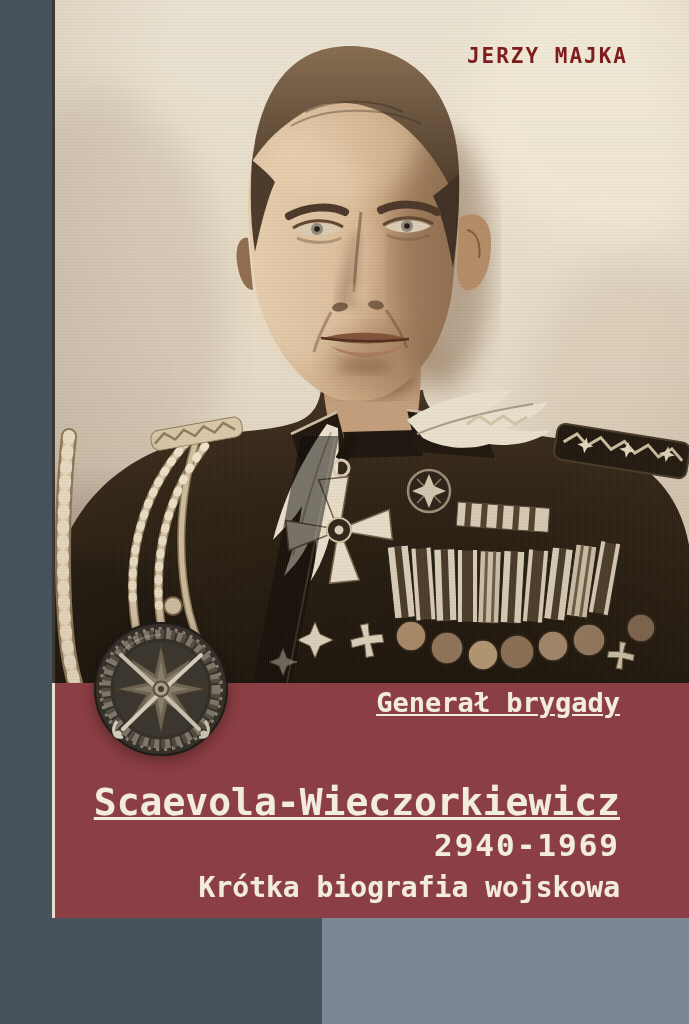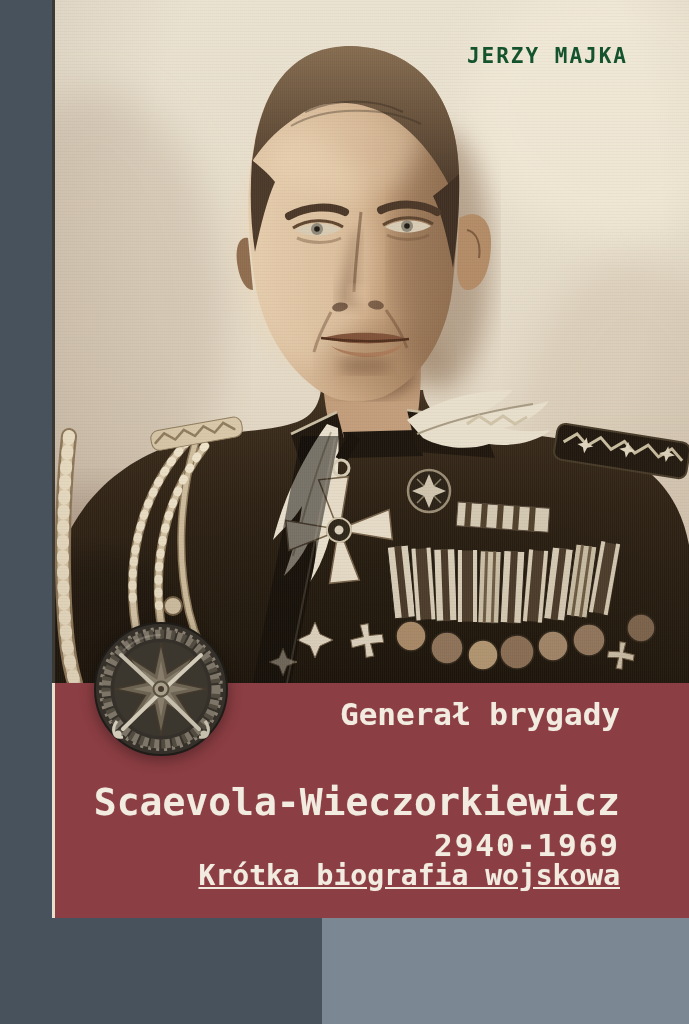--- a/index.html
+++ b/index.html
@@ -15,31 +15,31 @@
   .photo svg{display:block;}
   .photo-grain{
     position:absolute;left:0;top:0;width:634px;height:683px;pointer-events:none;
     background-image:
       radial-gradient(ellipse at 55% 30%, rgba(0,0,0,0) 52%, rgba(96,70,50,.16) 100%),
       repeating-linear-gradient(0deg, rgba(60,40,25,.03) 0 1px, rgba(255,255,255,0) 1px 3px),
       repeating-linear-gradient(90deg, rgba(255,252,240,.03) 0 1px, rgba(255,255,255,0) 1px 2px);
   }
   .author{
     position:absolute;top:44px;right:61px;
-    font-size:21px;font-weight:bold;letter-spacing:2px;color:#14532d;white-space:nowrap;
+    font-size:21px;font-weight:bold;letter-spacing:2px;color:#7f1d1d;white-space:nowrap;
   }
   
   .band{position:absolute;left:55px;top:683px;width:634px;height:235px;background:#8b3e43;}
   .band-line{position:absolute;right:69px;white-space:nowrap;color:#f2ebe0;font-weight:bold;
     text-shadow:0 0 1px rgba(243,236,226,.4);}
-  .line-rank{top:13px;font-size:31px;}
+  .line-rank{top:4px;font-size:27px;text-decoration:underline;}
   .line-first{top:53px;font-size:38px;}
-  .line-last{top:97px;font-size:38px;}
+  .line-last{top:97px;font-size:38px;text-decoration:underline;}
   .line-years{top:144px;font-size:31px;letter-spacing:2px;}
-  .line-sub{top:176px;font-size:28px;text-decoration:underline;}
+  .line-sub{top:188px;font-size:28px;}
   
   .emblem{position:absolute;left:93px;top:621px;width:136px;height:136px;
     filter:drop-shadow(0 4px 7px rgba(0,0,0,.35));}
   
   .footer-left{position:absolute;left:0;top:918px;width:322px;height:106px;background:#47525d;}
   .footer-right{position:absolute;left:322px;top:918px;width:367px;height:106px;background:#7b8793;}
 </style>
 </head>
 <body>
 

